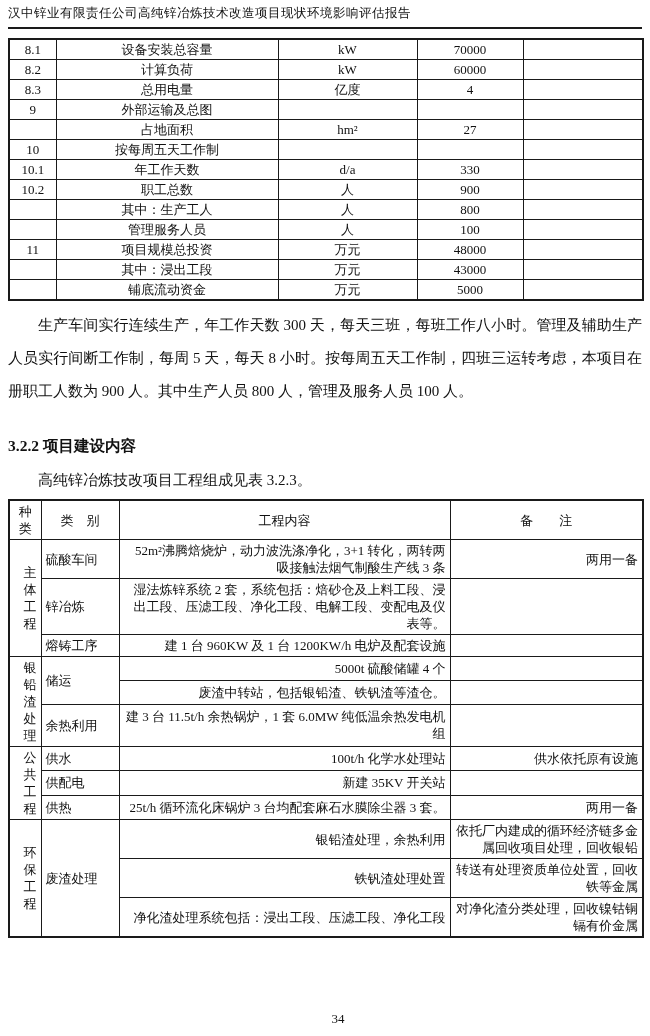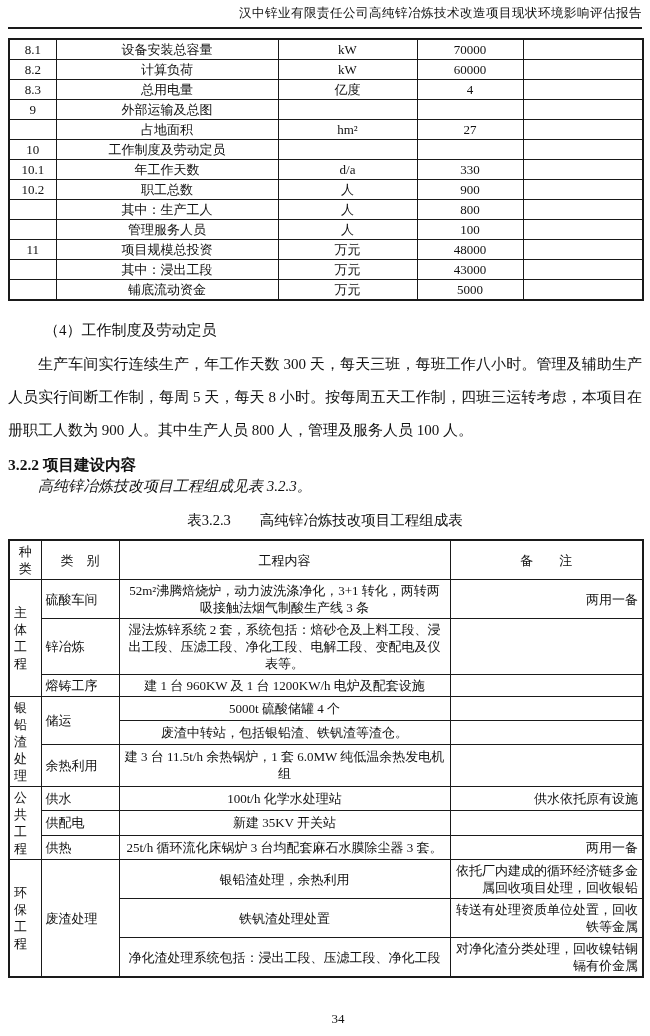--- a/index.html
+++ b/index.html
@@ -11,21 +11,21 @@
     font-family: "Liberation Serif", "DejaVu Serif", serif;
     position: relative;
     overflow: hidden;
   }
   .page { padding: 0 8px; }
 
   
   .doc-header {
     padding-top: 5px;
     padding-bottom: 5px;
-    text-align: right;
+    text-align: left;
     font-size: 12.5px;
     letter-spacing: 0.5px;
     border-bottom: 2px solid #1a1a1a;
   }
 
   
   table.spec-table {
     margin-top: 9px;
     border-collapse: collapse;
     table-layout: fixed;
@@ -51,29 +51,28 @@
     text-indent: 2.4em;
   }
   .body-para {
     margin-top: 8px;
     font-size: 15px;
     line-height: 33px;
     text-align: justify;
     text-indent: 2em;
   }
   .bold-heading {
-    margin-top: 8px;
+    margin-top: 28px;
     font-size: 15.5px;
     font-weight: bold;
   }
   .intro-line {
-    margin-top: 1px;
+    margin-top: 14px;
     font-size: 15px;
     text-indent: 2em;
-    font-style: italic;
   }
   .table-caption {
     margin-top: 15px;
     text-align: center;
     font-size: 14.5px;
   }
 
   
   table.project-table {
     margin-top: 9px;
@@ -86,23 +85,23 @@
   table.project-table td {
     border: 1px solid #1a1a1a;
     font-size: 13px;
     line-height: 17px;
     padding: 2px 4px;
     font-weight: normal;
     vertical-align: middle;
     word-break: break-all;
   }
   table.project-table th { text-align: center; height: 18px; }
-  td.pt-kind { text-align: left; padding: 2px 1px; }
+  td.pt-kind { text-align: right; padding: 2px 1px; }
   td.pt-cat { text-align: left; }
-  td.pt-content { text-align: center; }
+  td.pt-content { text-align: right; }
   td.pt-remark { text-align: right; }
 
   .page-number {
     position: absolute;
     bottom: 9px;
     left: 13px;
     width: 100%;
     text-align: center;
     font-size: 13px;
   }
@@ -155,21 +154,21 @@
         </tr>
         <tr>
           <td></td>
           <td>占地面积</td>
           <td>hm²</td>
           <td>27</td>
           <td></td>
         </tr>
         <tr>
           <td>10</td>
-          <td>工作制度及劳动定员</td>
+          <td>按每周五天工作制</td>
           <td></td>
           <td></td>
           <td></td>
         </tr>
         <tr>
           <td>10.1</td>
           <td>年工作天数</td>
           <td>d/a</td>
           <td>330</td>
           <td></td>
@@ -212,29 +211,27 @@
         <tr>
           <td></td>
           <td>铺底流动资金</td>
           <td>万元</td>
           <td>5000</td>
           <td></td>
         </tr>
       </tbody>
   </table>
 
-  <div class="sec-heading">（4）工作制度及劳动定员</div>
 
   <div class="body-para">生产车间实行连续生产，年工作天数 300 天，每天三班，每班工作八小时。管理及辅助生产人员实行间断工作制，每周 5 天，每天 8 小时。按每周五天工作制，四班三运转考虑，本项目在册职工人数为 900 人。其中生产人员 800 人，管理及服务人员 100 人。</div>
 
   <div class="bold-heading">3.2.2 项目建设内容</div>
 
   <div class="intro-line">高纯锌冶炼技改项目工程组成见表 3.2.3。</div>
 
-  <div class="table-caption">表3.2.3　　高纯锌冶炼技改项目工程组成表</div>
 
   <table class="project-table">
     <colgroup>
       <col style="width:32px">
         <col style="width:78px">
         <col style="width:331px">
         <col style="width:193px">
     </colgroup>
     <tbody>
       <tr>

